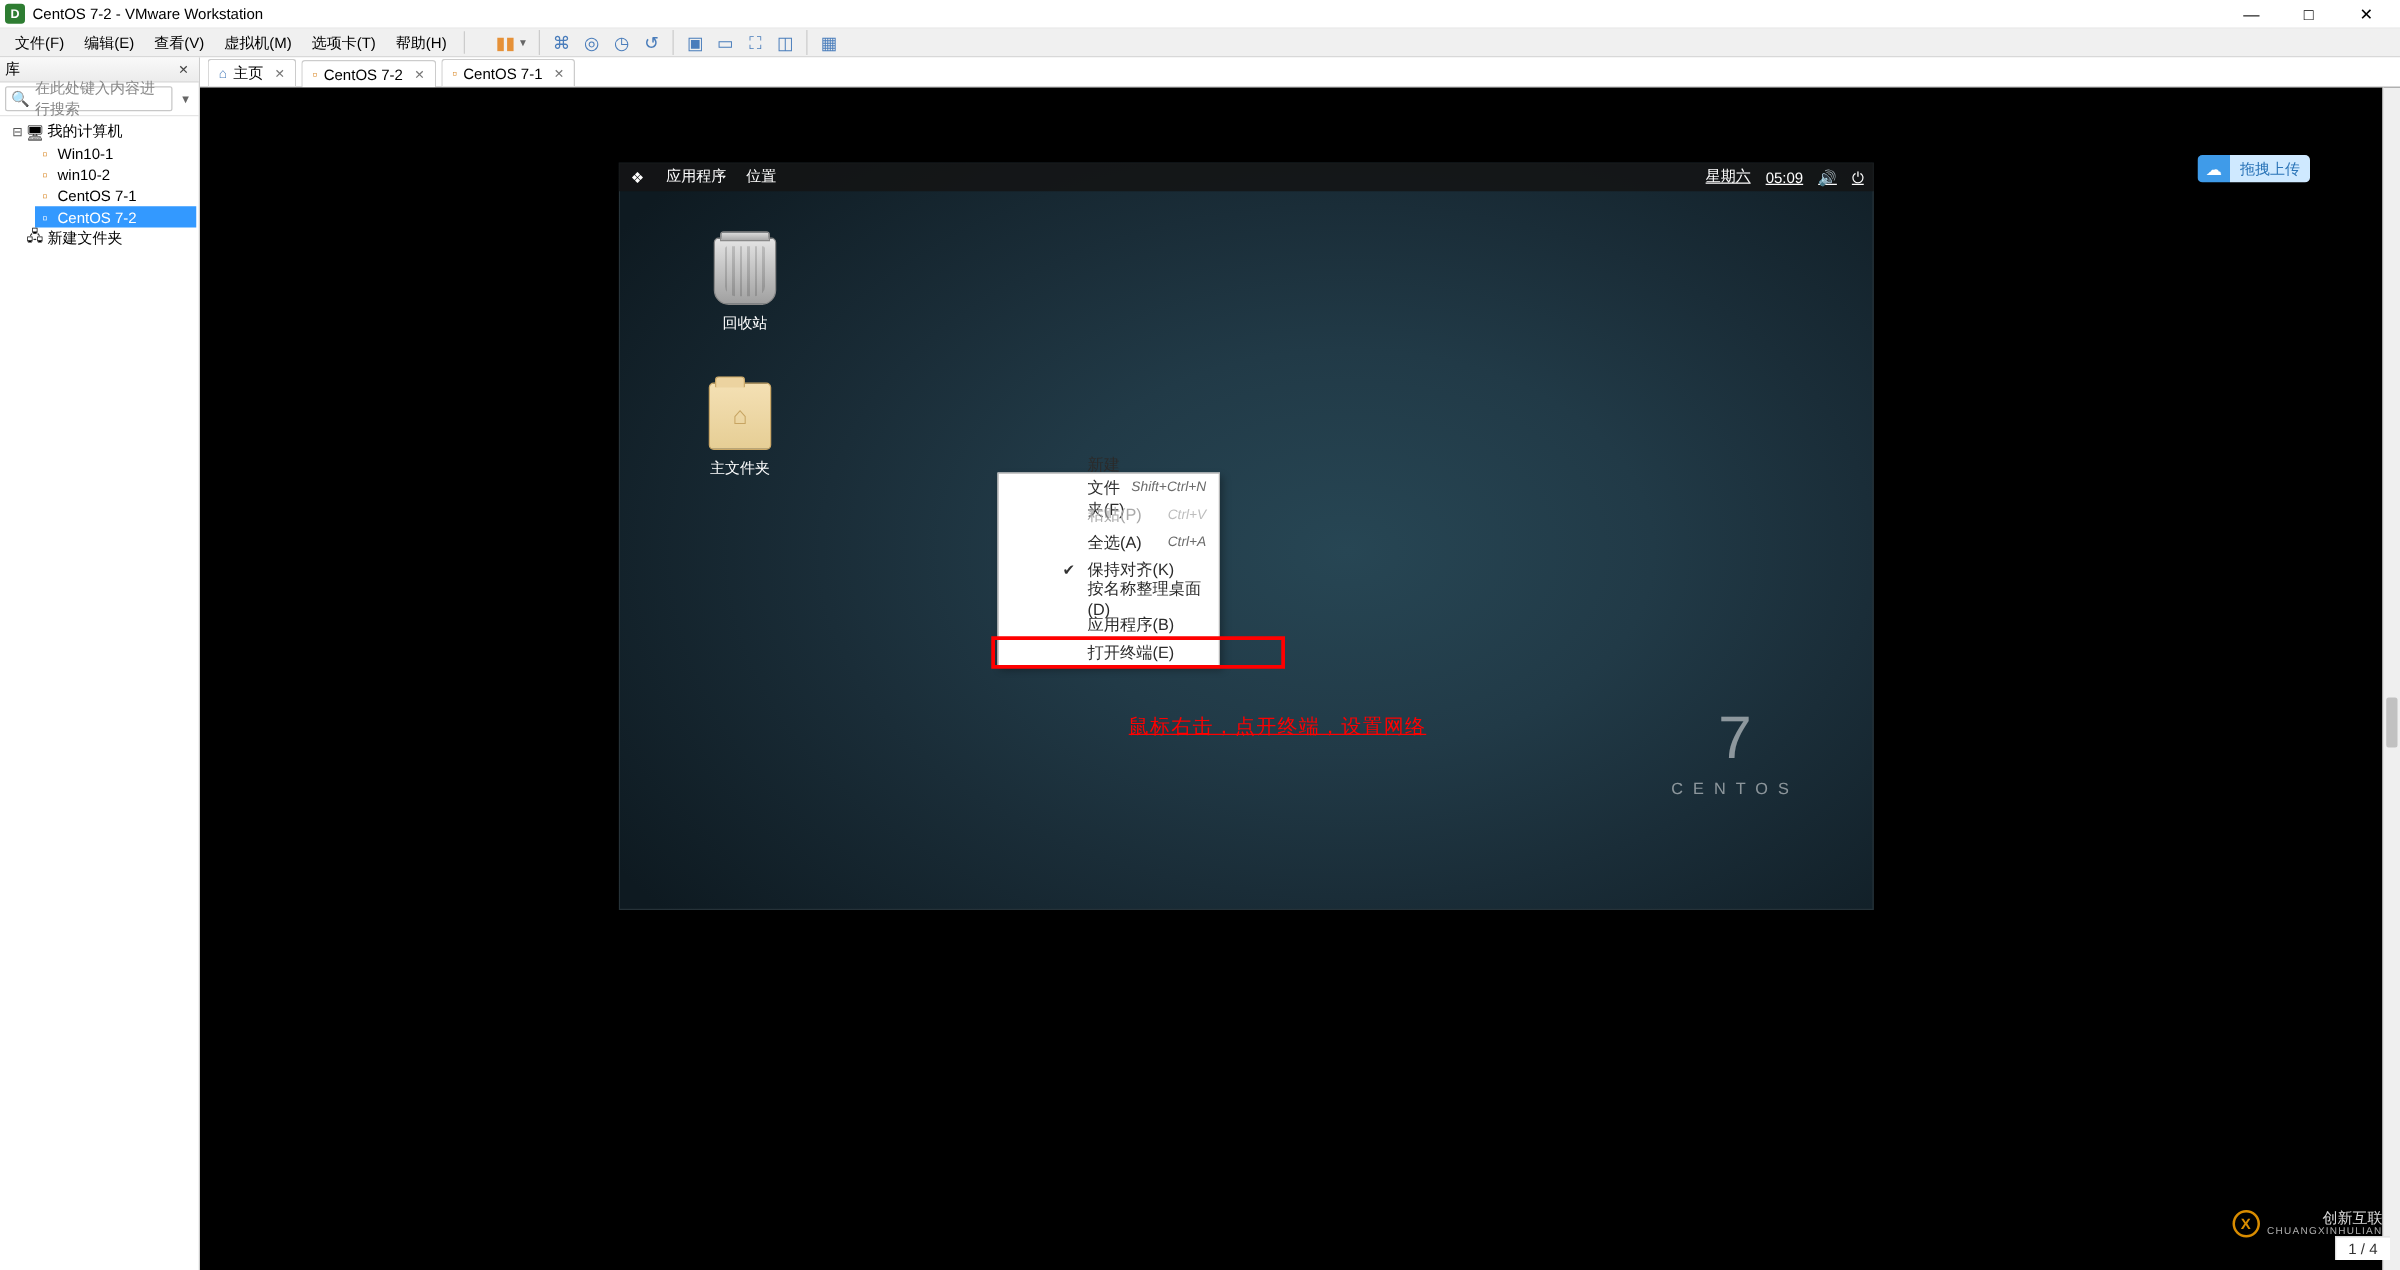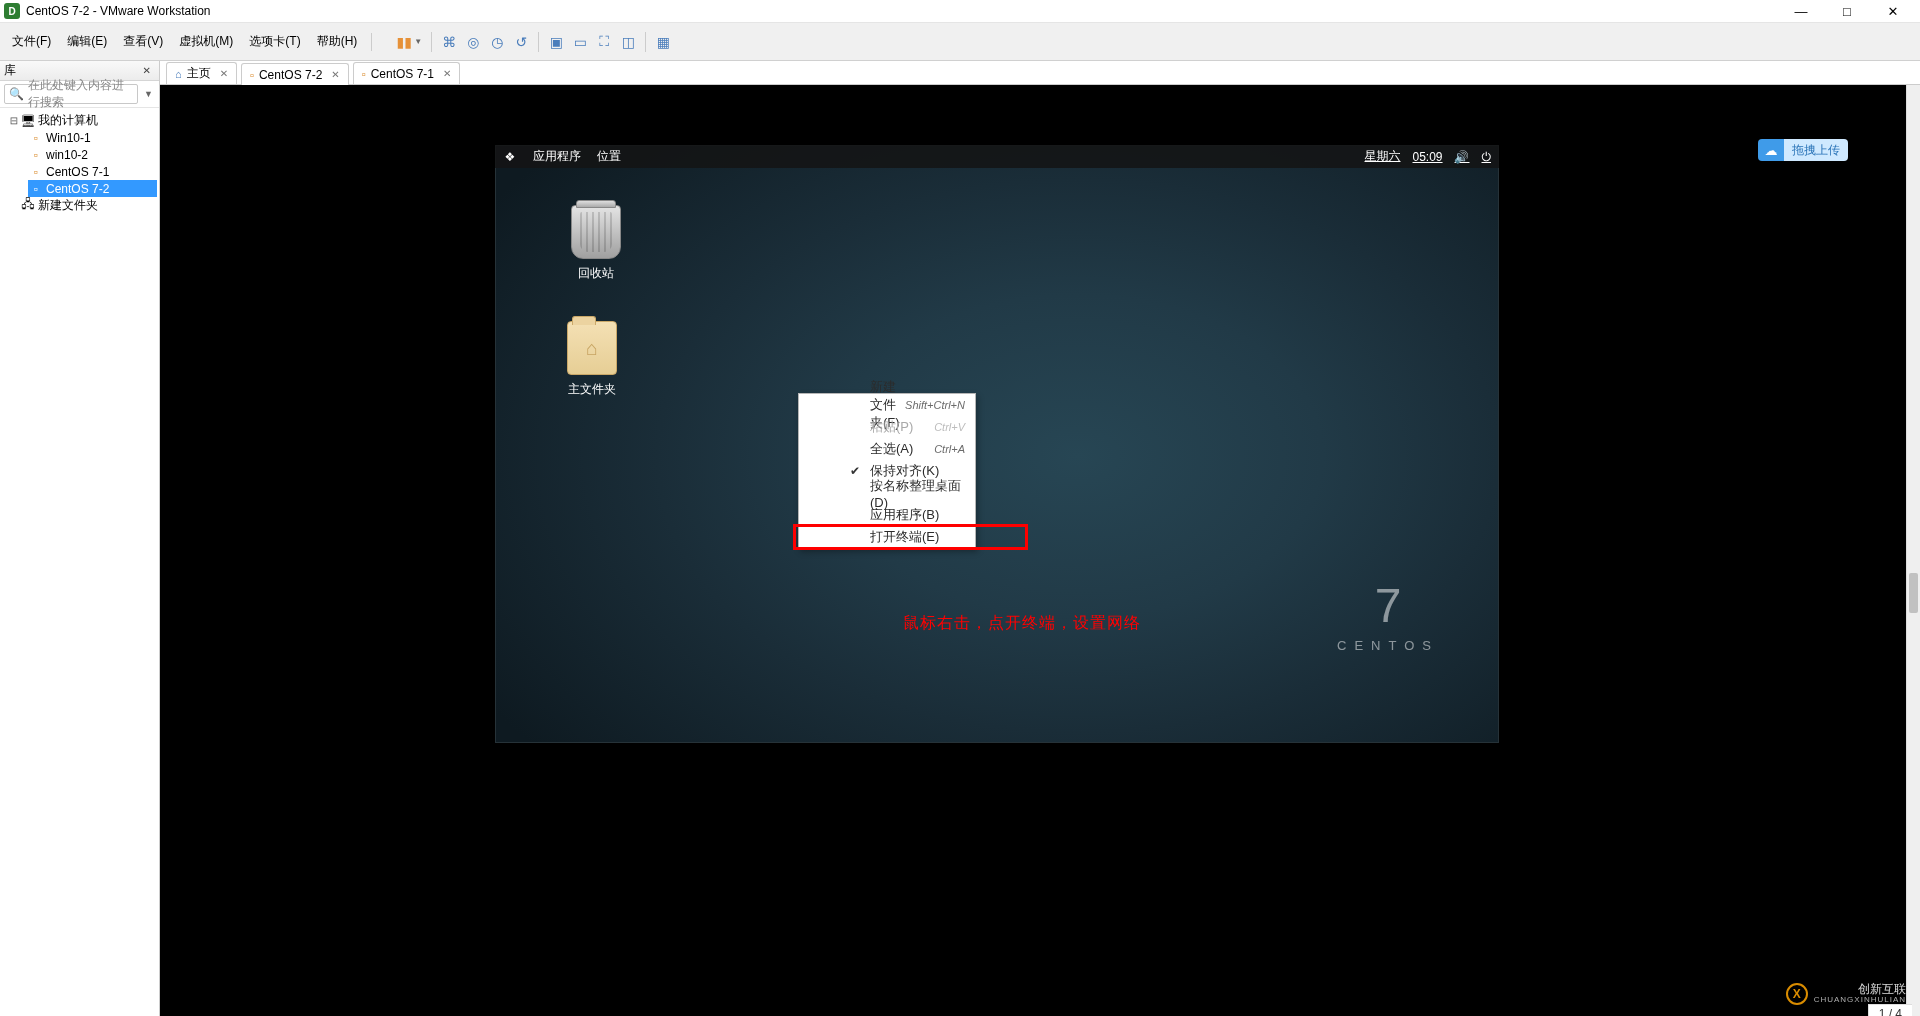--- a/index.html
+++ b/index.html
@@ -6,21 +6,21 @@
 html, body { width: 1920px; height: 1016px; overflow: hidden; background: #fff; }
 
 
 .titlebar { height: 23px; background: #fff; display: flex; align-items: center; padding: 0 4px; border-bottom: 1px solid #e5e5e5; }
 .titlebar .app-icon { width: 16px; height: 16px; background: #2e7d32; border-radius: 3px; margin-right: 6px; display: flex; align-items: center; justify-content: center; color: #fff; font-size: 10px; font-weight: bold; }
 .titlebar .title-text { font-size: 12px; color: #000; }
 .titlebar .win-controls { margin-left: auto; display: flex; }
 .titlebar .win-controls span { width: 46px; height: 23px; display: flex; align-items: center; justify-content: center; font-size: 13px; color: #000; cursor: default; }
 
 
-.menubar { height: 38px; background: #f0f0f0; border-bottom: 1px solid #d0d0d0; display: flex; align-items: center; padding: 0 4px; font-size: 12px; }
+.menubar { height: 23px; background: #f0f0f0; border-bottom: 1px solid #d0d0d0; display: flex; align-items: center; padding: 0 4px; font-size: 12px; }
 .menubar .menu-item { padding: 2px 8px; cursor: default; }
 .menubar .sep { width: 1px; height: 18px; background: #ccc; margin: 0 6px; }
 .toolbar-icons { display: flex; align-items: center; gap: 0; margin-left: 14px; }
 .toolbar-icons .tb-btn { width: 24px; height: 22px; display: flex; align-items: center; justify-content: center; color: #4a7dbb; font-size: 14px; cursor: default; border-radius: 2px; }
 .toolbar-icons .tb-btn.orange { color: #e69138; }
 .toolbar-icons .tb-group-sep { width: 1px; height: 20px; background: #ccc; margin: 0 5px; }
 .toolbar-icons .tb-dd { font-size: 8px; color: #666; margin-left: -2px; margin-right: 4px; }
 
 
 .content-row { display: flex; height: calc(1016px - 23px - 23px); }
@@ -276,21 +276,21 @@
               </div>
             <div class="cm-item">
                 <span>应用程序(B)</span>
               </div>
             <div class="cm-item">
                 <span>打开终端(E)</span>
               </div>
           </div>
           <div class="cm-highlight-box" style="top:379px; left:298px; width:235px; height:26px;"></div>
 
-          <div class="annotation" style="top:468px; left:408px;">鼠标右击，点开终端，设置网络</div>
+          <div class="annotation" style="top:441px; left:408px;text-decoration:underline;">鼠标右击，点开终端，设置网络</div>
 
           <div class="centos-brand">
             <div class="num">7</div>
             <div class="word">CENTOS</div>
           </div>
         </div>
       </div>
     </div>
 
     <div class="vscroll">

